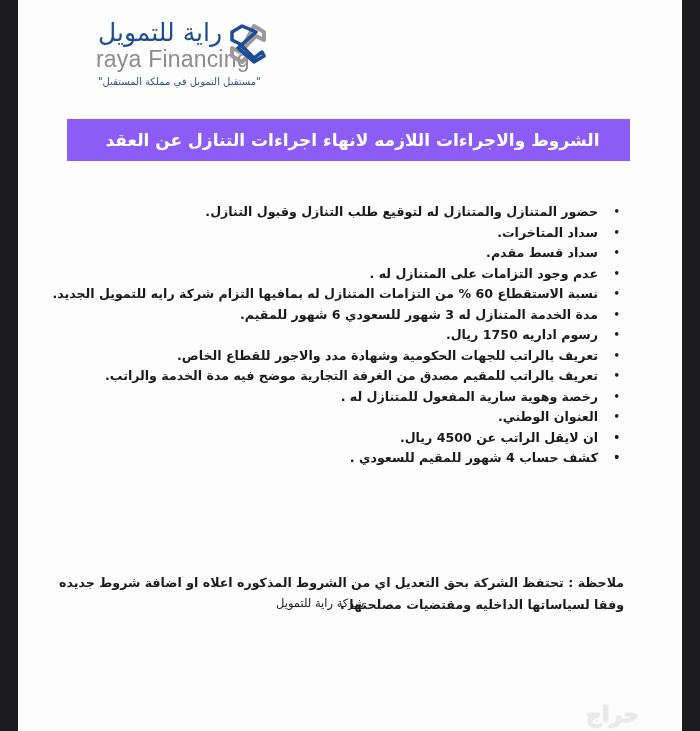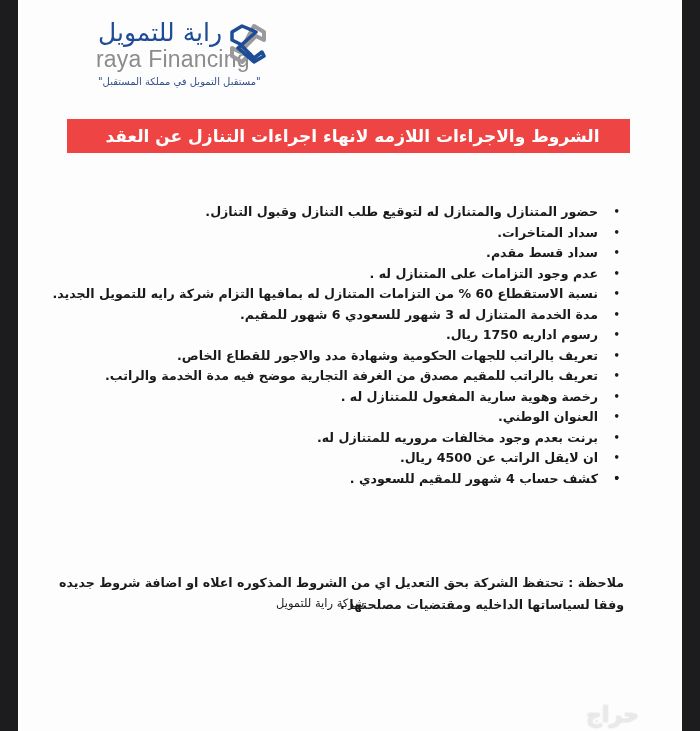--- a/index.html
+++ b/index.html
@@ -10,21 +10,21 @@
     .page { position: absolute; left: 18px; top: 0; width: 664px; height: 731px; background: #fdfdfd; }
 
     
     .logo { position: absolute; left: 62px; top: 14px; width: 220px; height: 90px; text-decoration: underline; }
     .logo-ar { position: absolute; left: 18px; top: 4px; font-family: "DejaVu Sans", sans-serif; font-size: 25px; color: #1e4c96; direction: rtl; letter-spacing: 0px; white-space: nowrap; }
     .logo-en { position: absolute; left: 16px; top: 32px; font-family: "Liberation Sans", sans-serif; font-size: 23px; color: #8c8c8c; white-space: nowrap; font-weight: 300; letter-spacing: 0.2px; }
     .logo-mark { position: absolute; left: 148px; top: 8px; width: 40px; height: 44px; }
     .logo-tag { position: absolute; left: 18px; top: 62px; font-size: 10px; color: #2f4e8a; direction: rtl; white-space: nowrap; }
 
     
-    .title-banner { position: absolute; left: 49px; top: 119px; width: 563px; height: 34px; background: #ef4444; display: flex; align-items: center; justify-content: center; padding-left: 8px; }
+    .title-banner { position: absolute; left: 49px; top: 119px; width: 563px; height: 42px; background: #8b5cf6; display: flex; align-items: center; justify-content: center; padding-left: 8px; }
     .title-text { color: #ffffff; font-size: 17px; font-weight: bold; direction: rtl; white-space: nowrap; }
 
     
     .conditions { position: absolute; right: 58px; top: 202px; width: 560px; direction: rtl; list-style: none; }
     .conditions li { position: relative; padding-right: 26px; font-size: 12.6px; font-weight: bold; color: #1a1a1a; line-height: 20.5px; white-space: nowrap; }
     .conditions li .bullet { position: absolute; right: 4px; top: 0; font-size: 10px; }
     .conditions li.wrap { white-space: normal; }
 
     .note { position: absolute; right: 58px; top: 572px; width: 580px; direction: rtl; font-size: 12.6px; font-weight: bold; color: #1a1a1a; line-height: 22px; }
     .signature { position: absolute; left: 258px; top: 596px; font-size: 11.5px; font-weight: normal; color: #1a1a1a; direction: rtl; white-space: nowrap; }
@@ -56,21 +56,21 @@
     <li><span class="bullet">•</span><span>سداد  المتاخرات.</span></li>
     <li><span class="bullet">•</span><span>سداد قسط مقدم.</span></li>
     <li><span class="bullet">•</span><span>عدم وجود التزامات على المتنازل له  .</span></li>
     <li><span class="bullet">•</span><span>نسبة الاستقطاع 60 % من التزامات المتنازل له بمافيها التزام شركة رايه للتمويل الجديد.</span></li>
     <li><span class="bullet">•</span><span>مدة الخدمة المتنازل له 3 شهور للسعودي 6 شهور للمقيم.</span></li>
     <li><span class="bullet">•</span><span>رسوم اداريه 1750 ريال.</span></li>
     <li><span class="bullet">•</span><span>تعريف بالراتب للجهات الحكومية وشهادة مدد والاجور للقطاع الخاص.</span></li>
     <li><span class="bullet">•</span><span>تعريف بالراتب للمقيم مصدق من الغرفة التجارية موضح فيه مدة الخدمة والراتب.</span></li>
     <li><span class="bullet">•</span><span>رخصة وهوية سارية المفعول للمتنازل له  .</span></li>
     <li><span class="bullet">•</span><span>العنوان الوطني.</span></li>
-    <li><span class="bullet">•</span><span>برنت بعدم وجود مخالفات مروريه للمتنازل له.</span></li>
+    <li><span class="bullet">•</span></li>
     <li><span class="bullet">•</span><span>ان لايقل الراتب عن 4500 ريال.</span></li>
     <li><span class="bullet">•</span></li>
     <li class="wrap"><span class="bullet">•</span></li>
     <li><span class="bullet">•</span><span>كشف حساب 4 شهور للمقيم للسعودي .</span></li>
   </ul>
 
   <div class="note">ملاحظة : تحتفظ الشركة بحق التعديل اي من الشروط المذكوره اعلاه او اضافة شروط جديده وفقا لسياساتها الداخليه ومقتضيات مصلحتها .</div>
   <div class="signature">شركة راية للتمويل</div>
   <div class="watermark">حراج</div>
 </div>

